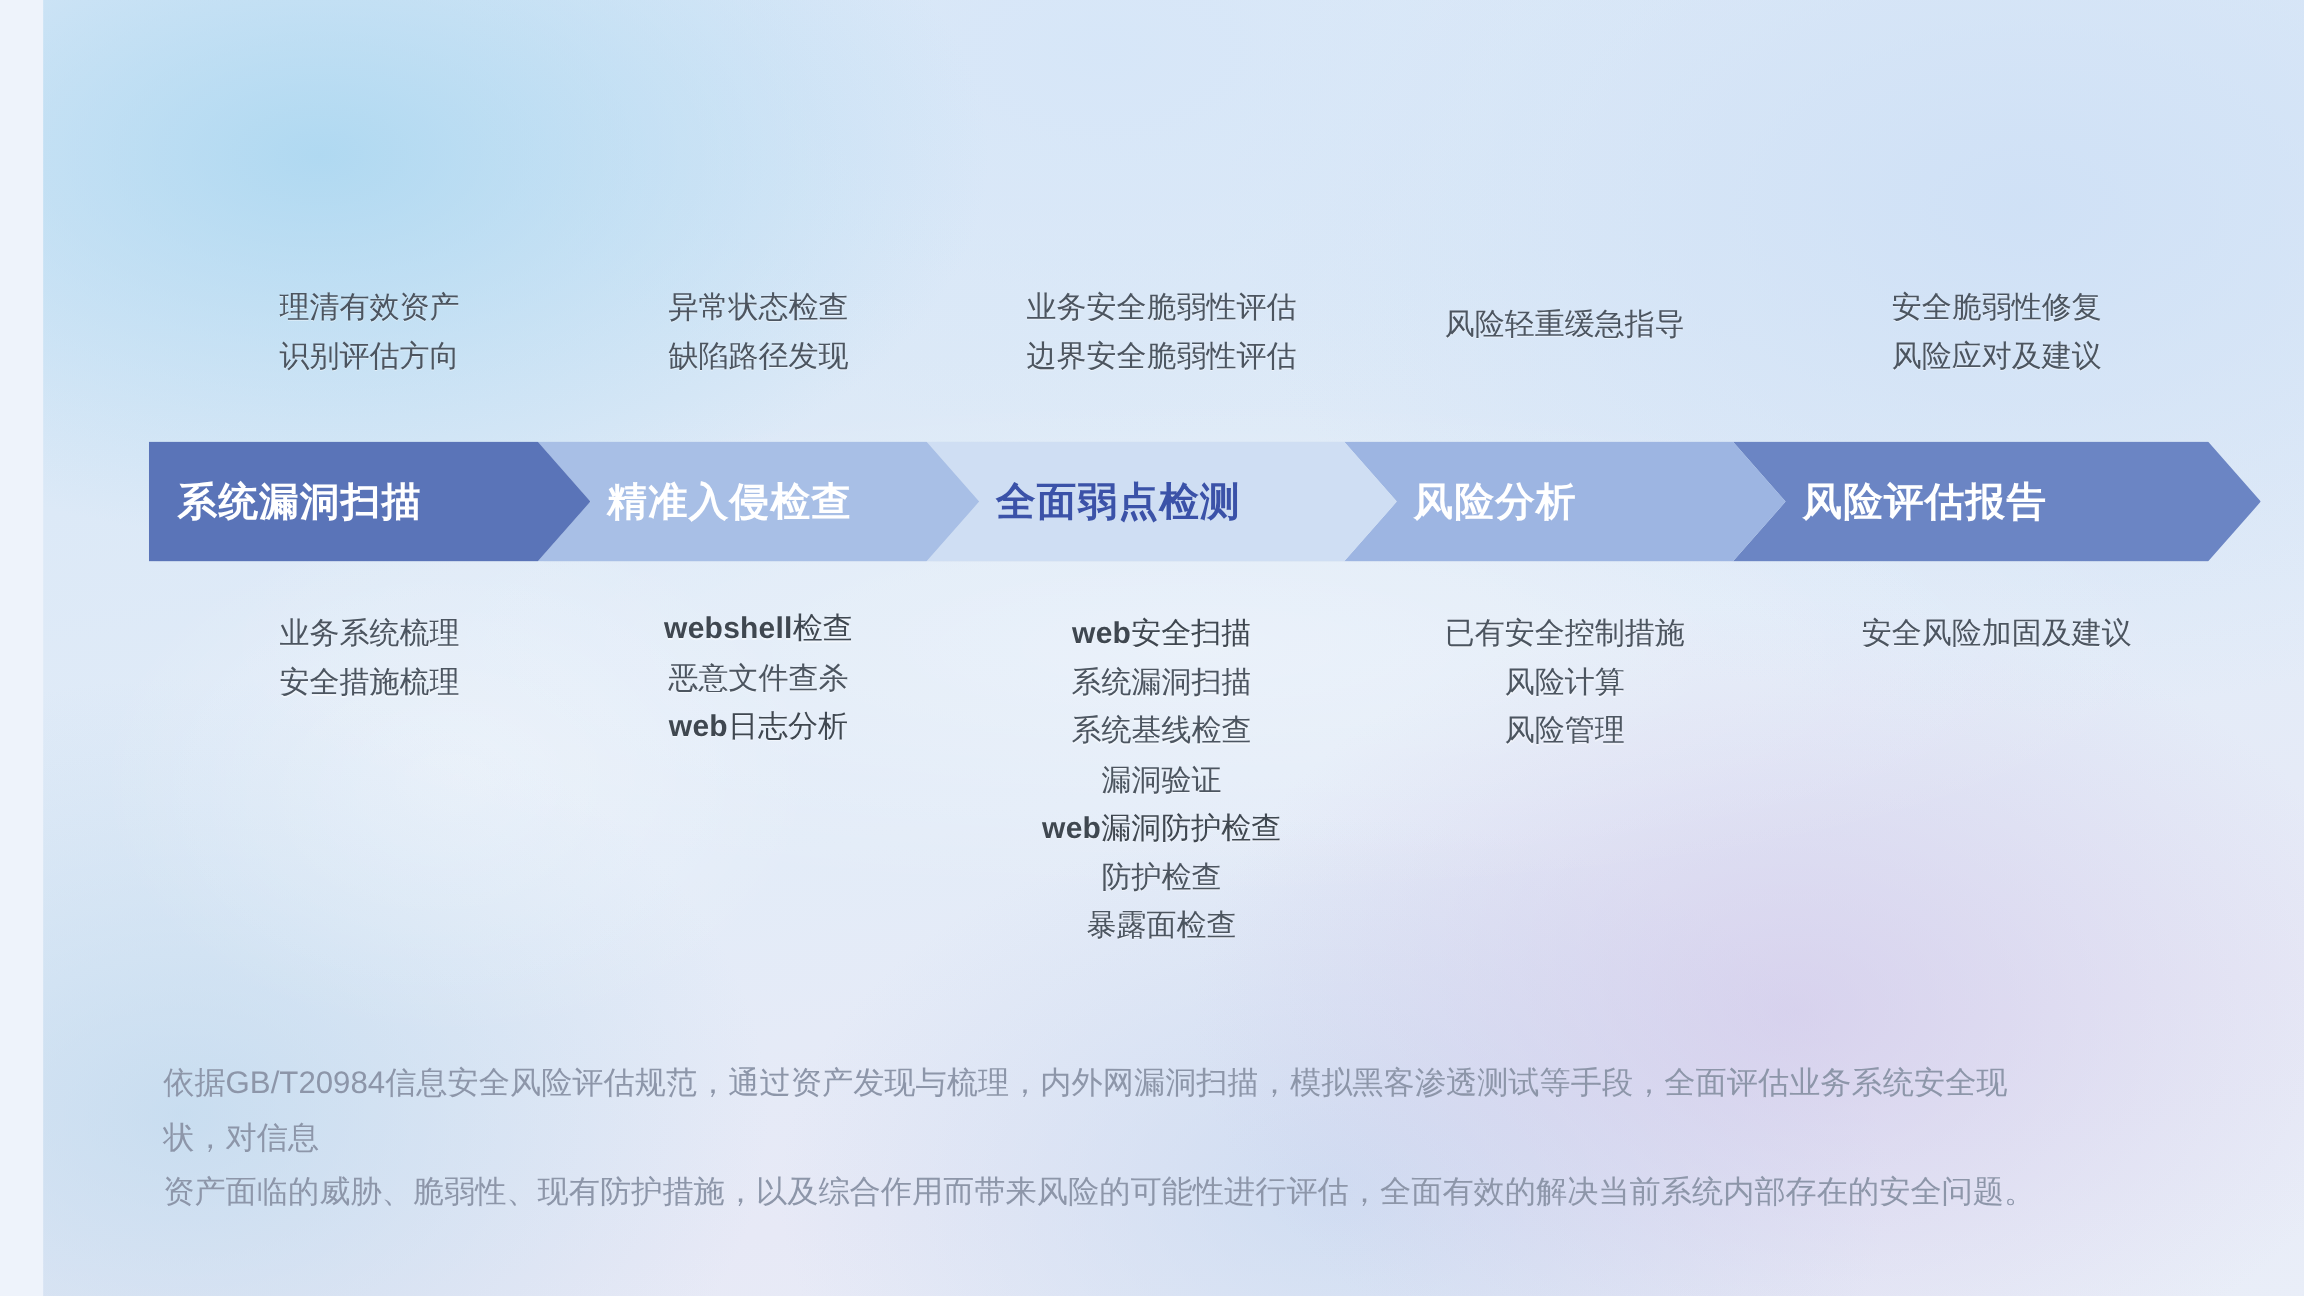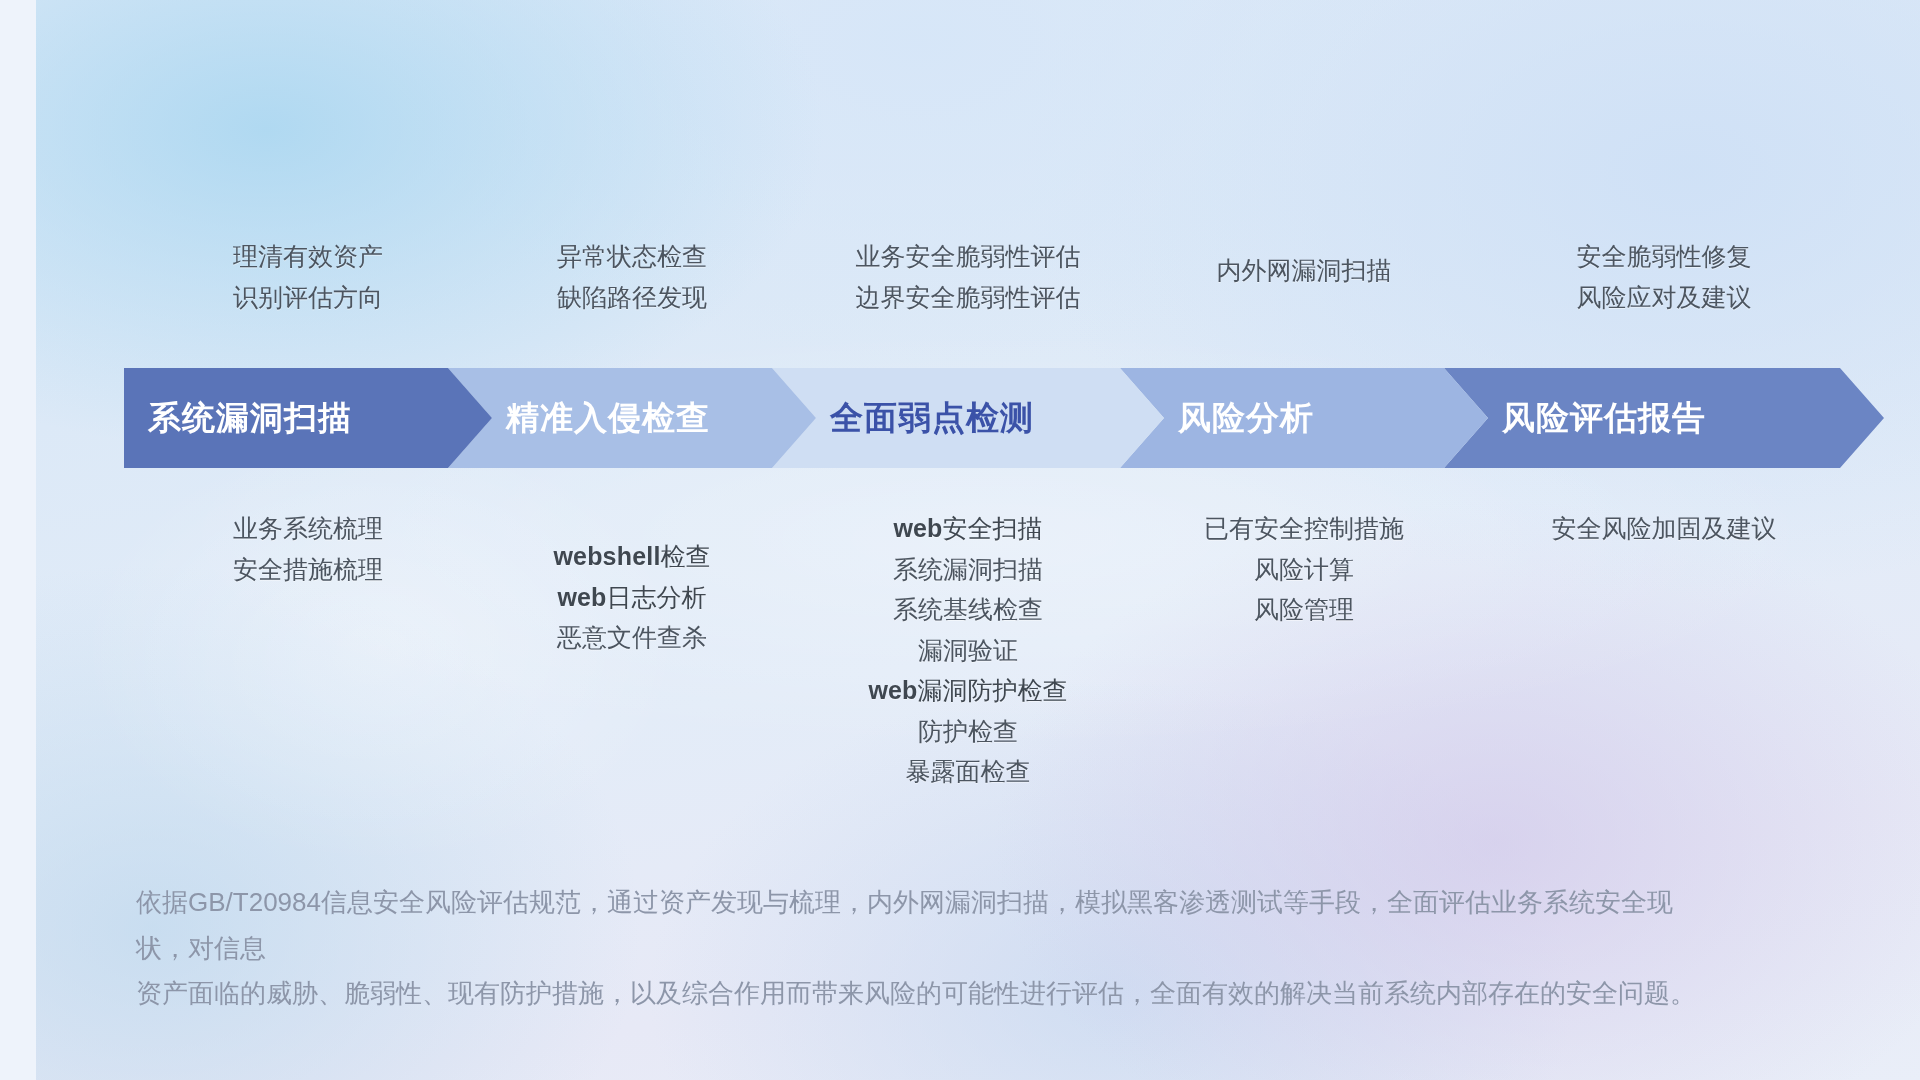--- a/index.html
+++ b/index.html
@@ -76,21 +76,21 @@
       </div>
       <div class="col" style="left: 412px; top: 236px; width: 368px;">
         <div class="top-line">异常状态检查</div>
         <div class="top-line">缺陷路径发现</div>
       </div>
       <div class="col" style="left: 736px; top: 236px; width: 392px;">
         <div class="top-line">业务安全脆弱性评估</div>
         <div class="top-line">边界安全脆弱性评估</div>
       </div>
       <div class="col" style="left: 1084px; top: 250px; width: 368px;">
-        <div class="top-line">内外网漏洞扫描</div>
+        <div class="top-line">风险轻重缓急指导</div>
       </div>
       <div class="col" style="left: 1408px; top: 236px; width: 440px;">
         <div class="top-line">安全脆弱性修复</div>
         <div class="top-line">风险应对及建议</div>
       </div>
     </div>
 
   <div class="flow" id="flow">
       <div class="arrow shadowed" style="left: 0px; width: 368px; background: linear-gradient(rgb(90, 116, 184) 0%, rgb(90, 116, 184) 55%, rgb(90, 116, 184) 100%); z-index: 10;">
         <span class="lbl" style="color: rgb(255, 255, 255); margin-left: 24px;">系统漏洞扫描</span>
@@ -107,24 +107,24 @@
       <div class="arrow shadowed notched" style="left: 1320px; width: 440px; background: linear-gradient(rgb(107, 133, 196) 0%, rgb(107, 133, 196) 55%, rgb(107, 133, 196) 100%); z-index: 6;">
         <span class="lbl" style="color: rgb(255, 255, 255); margin-left: 58px;">风险评估报告</span>
       </div>
     </div>
 
   <div id="bot-cols">
       <div class="col" style="left: 88px; top: 508px; width: 368px;">
         <div class="bot-line">业务系统梳理</div>
         <div class="bot-line">安全措施梳理</div>
       </div>
-      <div class="col" style="left: 412px; top: 536px; width: 368px;">
+      <div class="col" style="left: 412px; top: 504px; width: 368px;">
         <div class="bot-line hasmono"><span class="mono">webshell</span>检查</div>
+        <div class="bot-line">恶意文件查杀</div>
         <div class="bot-line hasmono"><span class="mono">web</span>日志分析</div>
-        <div class="bot-line">恶意文件查杀</div>
       </div>
       <div class="col" style="left: 736px; top: 508px; width: 392px;">
         <div class="bot-line hasmono"><span class="mono">web</span>安全扫描</div>
         <div class="bot-line">系统漏洞扫描</div>
         <div class="bot-line">系统基线检查</div>
         <div class="bot-line">漏洞验证</div>
         <div class="bot-line hasmono"><span class="mono">web</span>漏洞防护检查</div>
         <div class="bot-line">防护检查</div>
         <div class="bot-line">暴露面检查</div>
       </div>

